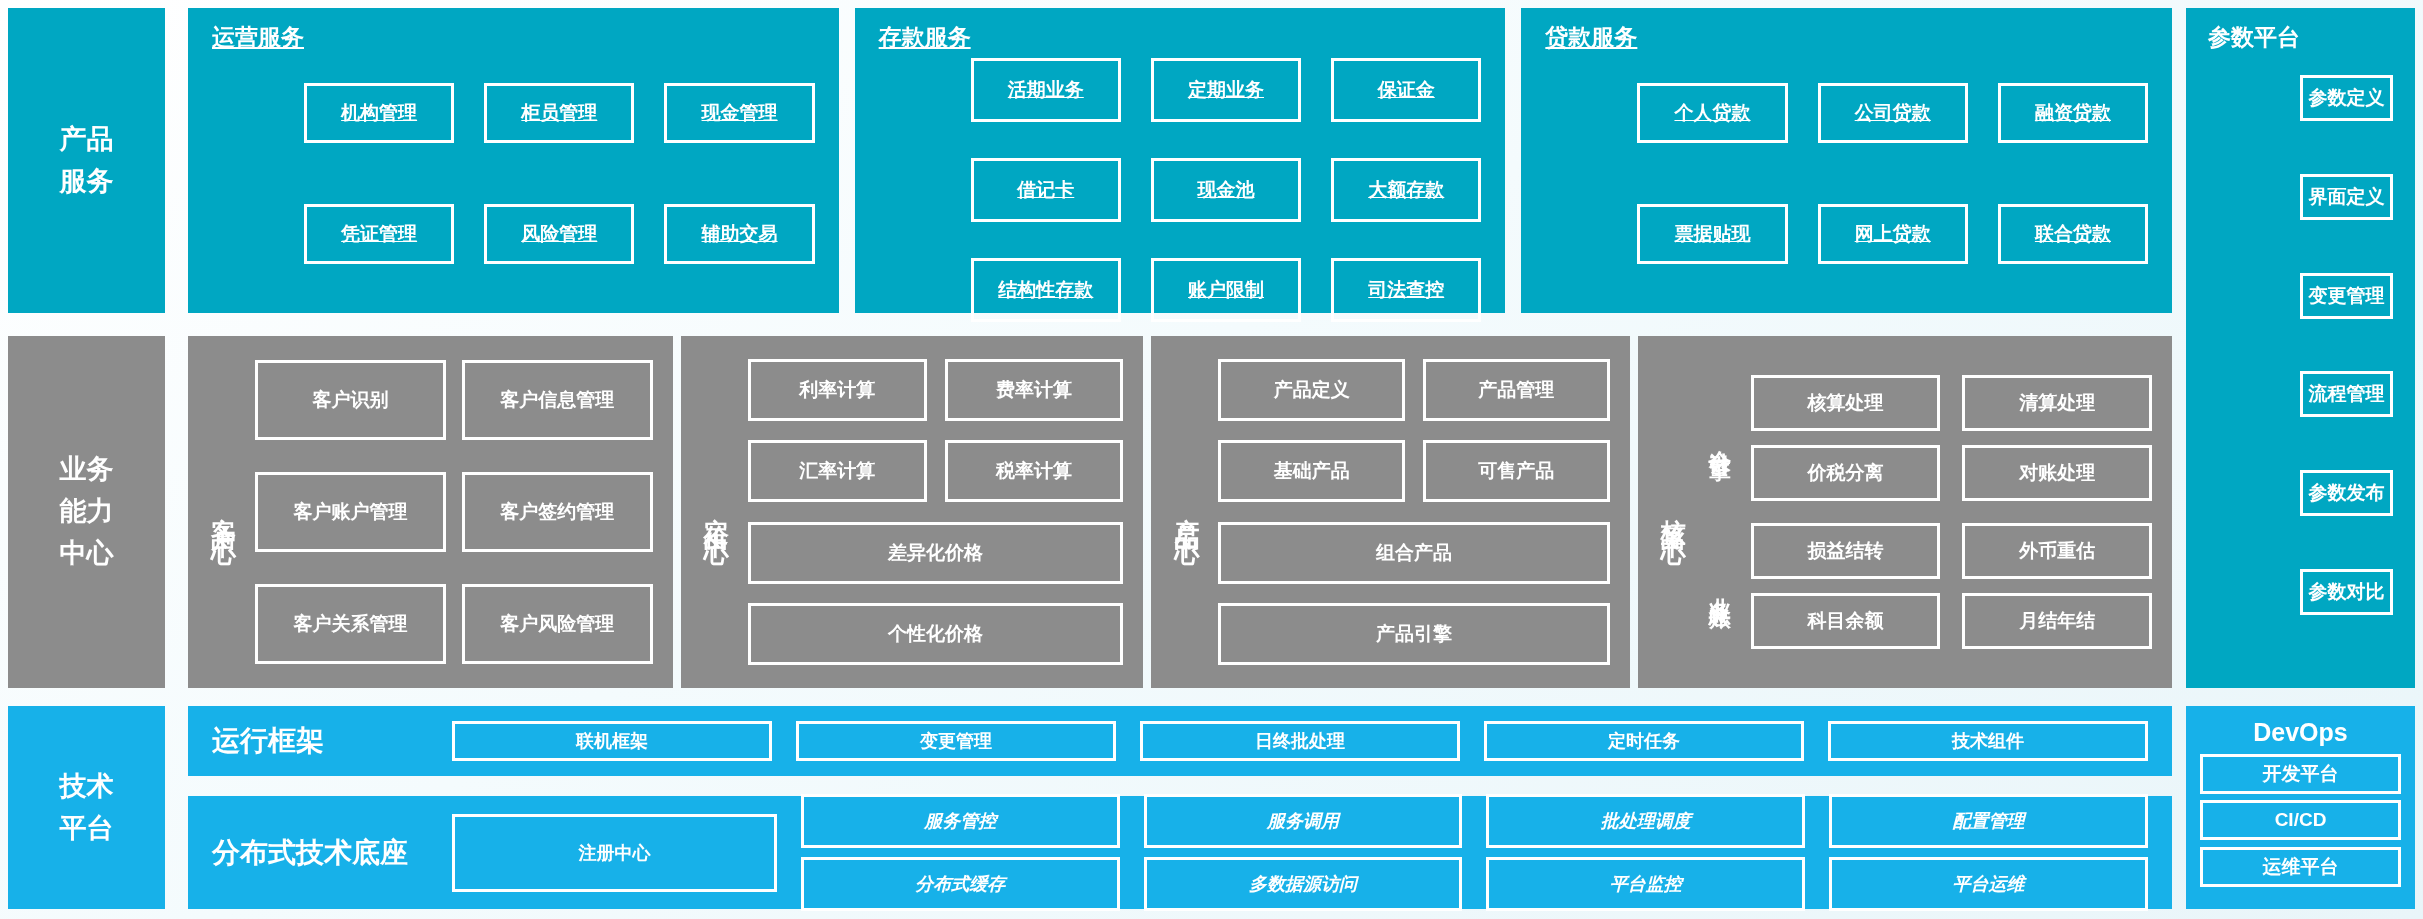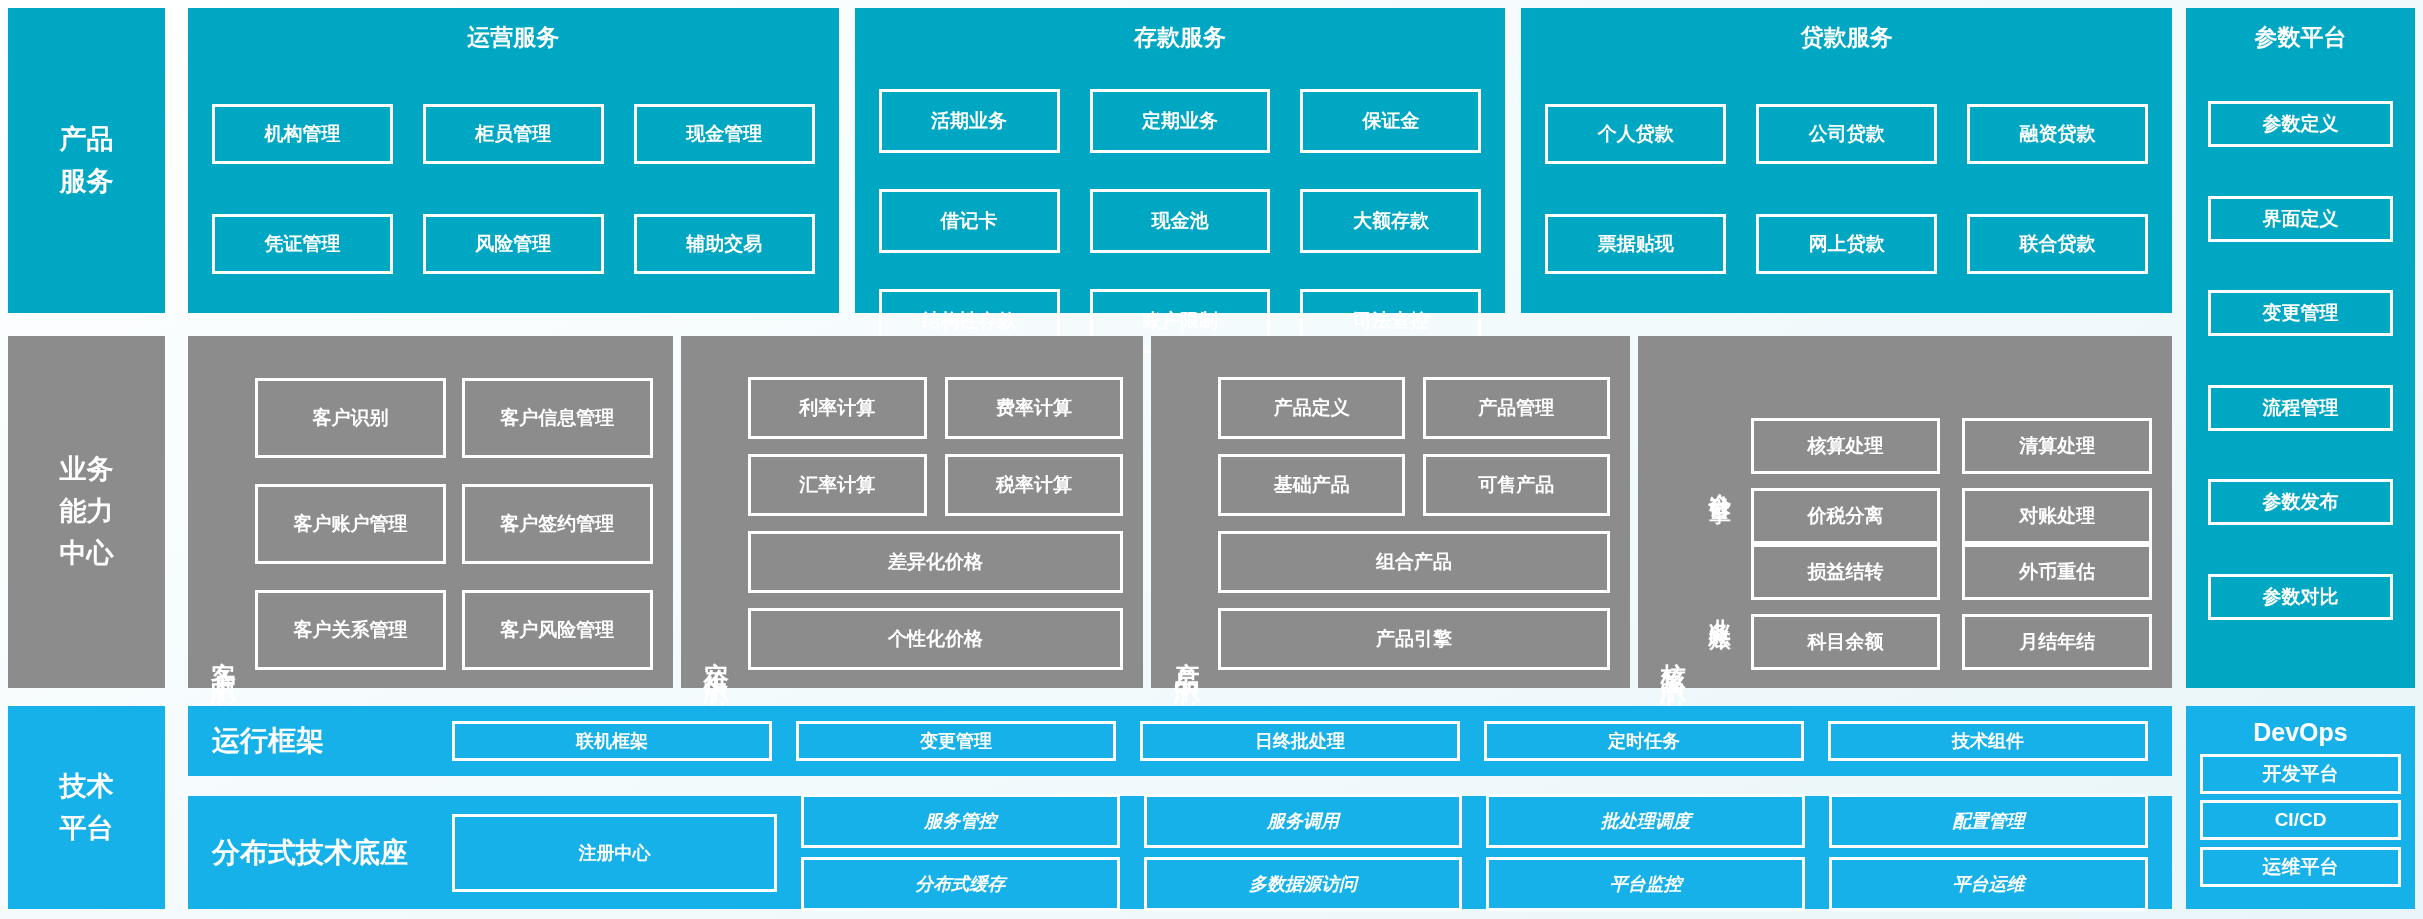--- a/index.html
+++ b/index.html
@@ -31,38 +31,38 @@
   .side-label{
     color:#fff;font-size:27px;font-weight:700;
     display:flex;align-items:center;justify-content:center;
     text-align:center;white-space:pre-line;line-height:1.55;
   }
 
   .hrow{display:flex}
   .pos-top{gap:16px}
   .pos-mid{gap:8px}
 
-  .sect{color:#fff;display:flex;flex-direction:column;}
+  .sect{color:#fff;display:flex;flex-direction:row;text-decoration:underline;}
   .top-sect{flex:1;padding:14px 24px 24px;}
   .sect-title{font-size:23px;font-weight:700;text-align:center;flex:none;}
   .sect-rows{flex:1;display:flex;flex-direction:column;justify-content:space-evenly;}
   .brow{display:flex;gap:30px;margin-top:36px;}
 
   .box{
     border:3px solid #fff;color:#fff;font-weight:700;font-size:19px;
     display:flex;align-items:center;justify-content:center;white-space:nowrap;
   }
   .brow .box{flex:1;height:60px;}
   .sect-deposit .brow .box{height:64px;}
 
-  .param{padding:14px 22px 20px;display:flex;flex-direction:column;color:#fff;}
+  .param{padding:14px 22px 20px;display:flex;color:#fff;}
   .param-items{flex:1;display:flex;flex-direction:column;justify-content:space-evenly;}
   .param-items .box{height:46px;}
 
-  .mid-sect{display:flex;padding:18px 20px;gap:14px;color:#fff;align-items:flex-end;}
+  .mid-sect{display:flex;padding:18px 20px;gap:14px;color:#fff;}
   .f-cust{flex:484 1 0}.f-price{flex:460 1 0}.f-prod{flex:477 1 0}.f-acct{flex:538 1 0}
   .v-label{
     writing-mode:vertical-rl;text-orientation:upright;
     font-size:25px;font-weight:700;letter-spacing:7px;
     display:flex;align-items:center;justify-content:center;flex:none;
   }
   .grid-cust{flex:1;display:grid;grid-template-columns:1fr 1fr;grid-auto-rows:80px;
     column-gap:16px;row-gap:26px;align-content:space-evenly;}
   .grid-pc{flex:1;display:grid;grid-template-columns:1fr 1fr;grid-auto-rows:62px;
     column-gap:18px;row-gap:15px;align-content:space-evenly;}

